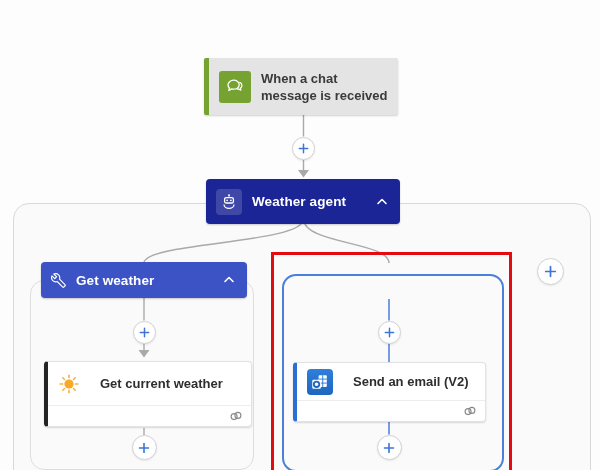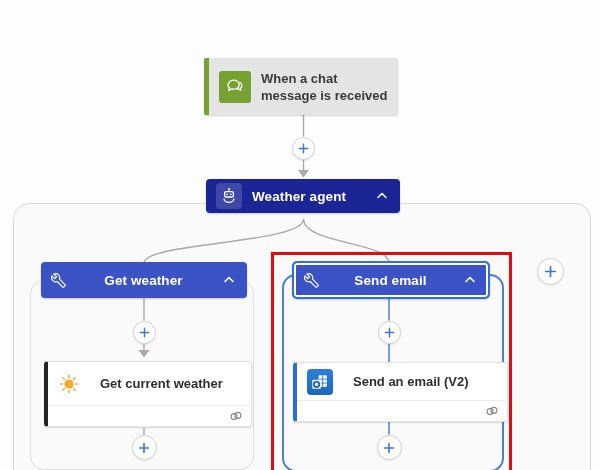--- a/index.html
+++ b/index.html
@@ -22,34 +22,34 @@
     display:flex;align-items:center;gap:10px;padding:0 8px 0 10px;
     box-shadow:0 1px 2px rgba(0,0,0,.18);z-index:4;cursor:pointer;}
   .trigger .chip{width:32px;height:32px;background:#75a230;border-radius:3px;
     display:flex;align-items:center;justify-content:center;flex:0 0 auto;}
   .trigger .t-label{font-size:13px;line-height:17px;font-weight:700;color:#3b3a39;}
 
   
   .hdr{position:absolute;display:flex;align-items:center;gap:10px;padding:0 10px;
     border-radius:4px;color:#fff;z-index:4;cursor:pointer;box-shadow:0 1px 2px rgba(0,0,0,.2);}
   .hdr .h-label{flex:1;font-size:13.5px;font-weight:700;letter-spacing:.1px;}
-  .hdr.agent{left:206px;top:135px;width:194px;height:34px;background:#1b2596;}
+  .hdr.agent{left:206px;top:135px;width:194px;height:45px;background:#1b2596;}
   .hdr.agent .chip{width:26px;height:26px;border-radius:4px;background:rgba(255,255,255,.16);
     display:flex;align-items:center;justify-content:center;flex:0 0 auto;}
-  .hdr.tool{background:#3c53c6;height:36px;text-align:center;}
+  .hdr.tool{background:#3c53c6;height:36px;}
   .hdr.tool.left{left:41px;top:218px;width:206px;}
   .hdr.tool.selected{left:292px;top:217px;width:198px;height:38px;
     border:2px solid #2f6fd8;box-shadow:inset 0 0 0 2px #ffffff,0 1px 2px rgba(0,0,0,.2);border-radius:5px;}
   .chev{display:flex;align-items:center;justify-content:center;width:16px;height:16px;flex:0 0 auto;}
 
   
   .card{position:absolute;background:#fff;border:1px solid #e2e2e2;border-radius:4px;
     box-shadow:0 1px 2px rgba(0,0,0,.14);z-index:4;cursor:pointer;display:flex;flex-direction:column;}
   .card.weather{left:44px;top:317px;width:208px;height:66px;border-left:4px solid #242424;}
-  .card.email{left:293px;top:318px;width:215px;height:60px;border-left:4px solid #2a6fd3;}
+  .card.email{left:293px;top:318px;width:193px;height:60px;border-left:4px solid #2a6fd3;}
   .card .row{flex:1;display:flex;align-items:center;gap:20px;padding:0 10px;}
   .card .c-label{font-size:13px;font-weight:700;color:#2f2e2c;white-space:nowrap;}
   .card .foot{border-top:1px solid #ededed;height:21px;display:flex;align-items:center;
     justify-content:flex-end;padding:0 8px;flex:0 0 auto;}
   .o-chip{width:26px;height:26px;border-radius:4px;background:linear-gradient(#2e7fdb,#1e66c0);
     display:flex;align-items:center;justify-content:center;flex:0 0 auto;}
 
   
   .plus-btn{position:absolute;border-radius:50%;background:#fff;border:1px solid #d2d2d2;
     box-shadow:0 1px 2px rgba(0,0,0,.08);display:flex;align-items:center;justify-content:center;
@@ -129,33 +129,20 @@
       </svg>
     </span>
     <span class="h-label">Get weather</span>
     <span class="chev">
       <svg width="14" height="14" viewBox="0 0 14 14">
           <polyline points="3,8.5 7,4.5 11,8.5" fill="none" stroke="#fff" stroke-width="1.6" stroke-linecap="round" stroke-linejoin="round"></polyline>
         </svg>
     </span>
   </div>
 
-  <div class="hdr tool selected">
-    <span style="display:flex;">
-      <svg width="15" height="15" viewBox="0 0 24 24">
-        <path d="M22.7 19l-9.1-9.1c.9-2.3.4-5-1.5-6.9-2-2-5-2.4-7.4-1.3L9 6 6 9 1.6 4.7C.4 7.1.9 10.1 2.9 12.1c1.9 1.9 4.6 2.4 6.9 1.5l9.1 9.1c.4.4 1 .4 1.4 0l2.3-2.3c.5-.4.5-1.1.1-1.4z" fill="none" stroke="#fff" stroke-width="1.8"></path>
-      </svg>
-    </span>
-    <span class="h-label">Send email</span>
-    <span class="chev">
-      <svg width="14" height="14" viewBox="0 0 14 14">
-          <polyline points="3,8.5 7,4.5 11,8.5" fill="none" stroke="#fff" stroke-width="1.6" stroke-linecap="round" stroke-linejoin="round"></polyline>
-        </svg>
-    </span>
-  </div>
 
   <div class="card weather">
     <div class="row">
       <span style="display:flex;">
         <svg width="22" height="22" viewBox="0 0 22 22">
           <circle cx="11" cy="11" r="4.6" fill="#f7a827"></circle>
           <g stroke="#f5b14a" stroke-width="1.6" stroke-linecap="round">
             <line x1="11" y1="4.6" x2="11" y2="2.2"></line>
               <line x1="11" y1="17.4" x2="11" y2="19.8"></line>
             <line x1="17.4" y1="11" x2="19.8" y2="11"></line>

